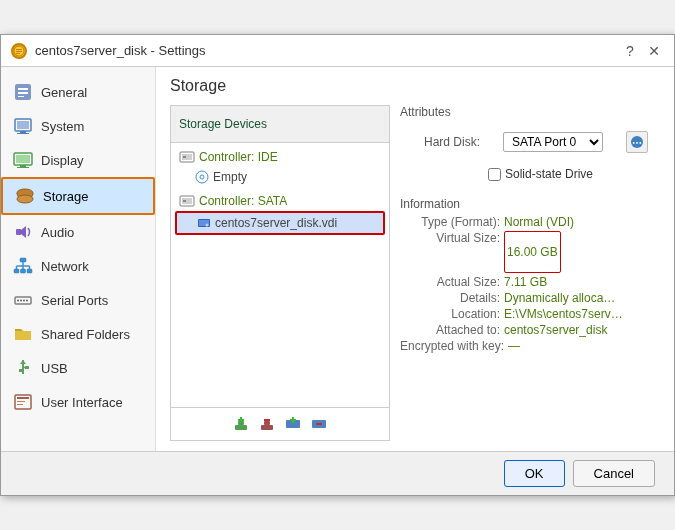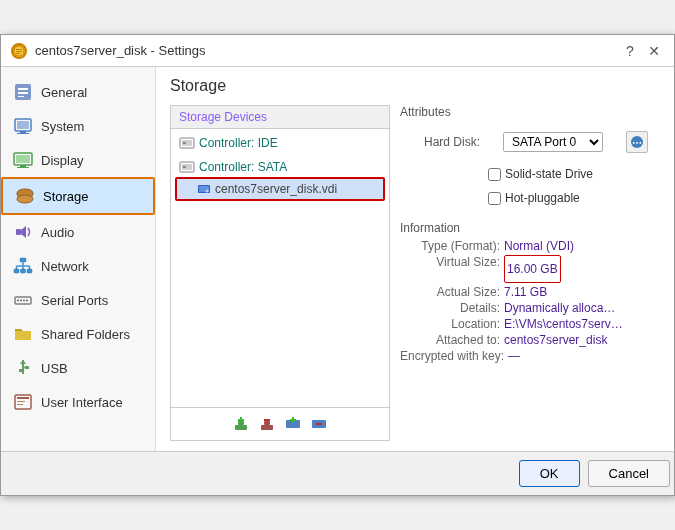--- a/index.html
+++ b/index.html
@@ -132,37 +132,37 @@
     
     .storage-devices {
       width: 220px;
       border: 1px solid #ccc;
       background: #fff;
       display: flex;
       flex-direction: column;
     }
     .storage-devices-title {
       font-size: 12px;
-      color: #8b5cf6;
-      padding: 4px 8px;
+      color: #14532d;
+      padding: 11px 8px;
       background: #f0f0f0;
       border-bottom: 1px solid #ccc;
     }
     .storage-tree {
       flex: 1;
       padding: 4px;
       overflow-y: auto;
     }
     .tree-controller {
       display: flex;
       align-items: center;
       gap: 4px;
       padding: 2px 4px;
       font-size: 12px;
-      color: #0f766e;
+      color: #4d7c0f;
     }
     .tree-item {
       display: flex;
       align-items: center;
       gap: 4px;
       padding: 3px 4px 3px 20px;
       font-size: 12px;
       color: #444;
       cursor: pointer;
     }
@@ -259,32 +259,32 @@
       display: flex;
       gap: 4px;
       margin-bottom: 2px;
     }
     .info-label {
       text-align: right;
       min-width: 100px;
       color: #666;
     }
     .info-value {
-      color: #4c1d95;
+      color: #4d7c0f;
     }
     .info-value.highlighted {
       border: 1.5px solid #cc0000;
-      padding: 6px 2px;
+      padding: 13px 2px;
       border-radius: 2px;
     }
 
     
     .bottom-bar {
       border-top: 1px solid #ccc;
-      padding: 8px 4px;
+      padding: 8px 19px;
       display: flex;
       justify-content: flex-end;
       gap: 8px;
       background: #f0f0f0;
     }
     .dialog-btn {
       padding: 5px 20px;
       font-size: 13px;
       border: 1px solid #aaa;
       background: #f5f5f5;
@@ -464,20 +464,29 @@
               <span>
                 <svg width="16" height="16" viewBox="0 0 16 16">
                   <rect x="1" y="3" width="14" height="10" rx="1" fill="none" stroke="#808080" stroke-width="1"></rect>
                   <rect x="3" y="5" width="10" height="6" fill="#d0d0d0"></rect>
                   <rect x="4" y="7" width="3" height="2" fill="#888"></rect>
                 </svg>
               </span>
               <span>Controller: IDE</span>
             </div>
 
+            <div class="tree-item">
+              <span>
+                <svg width="14" height="14" viewBox="0 0 14 14">
+                  <circle cx="7" cy="7" r="6" fill="none" stroke="#4090e0" stroke-width="1"></circle>
+                  <circle cx="7" cy="7" r="2" fill="none" stroke="#4090e0" stroke-width="1"></circle>
+                </svg>
+              </span>
+              <span>Empty</span>
+            </div>
 
             <div class="tree-controller" style="margin-top:4px;">
               <span>
                 <svg width="16" height="16" viewBox="0 0 16 16">
                   <rect x="1" y="3" width="14" height="10" rx="1" fill="none" stroke="#808080" stroke-width="1"></rect>
                   <rect x="3" y="5" width="10" height="6" fill="#d0d0d0"></rect>
                   <rect x="4" y="7" width="3" height="2" fill="#888"></rect>
                 </svg>
               </span>
               <span>Controller: SATA</span>
@@ -539,24 +548,20 @@
               <svg width="14" height="14" viewBox="0 0 14 14">
                 <circle cx="7" cy="7" r="6" fill="#4080c0"></circle>
                 <text x="7" y="11" text-anchor="middle" fill="white" font-size="10" font-weight="bold">⋯</text>
               </svg>
             </button>
           </div>
 
           <div class="checkbox-row">
             <input type="checkbox" style="">
             <span>Solid-state Drive</span>
-          </div>
-          <div class="checkbox-row">
-            <input type="checkbox" style="">
-            <span>Hot-pluggable</span>
           </div>
 
           <div class="info-section">
             <div class="info-title">Information</div>
             <div class="info-table">
               <div class="info-row">
                 <span class="info-label">Type (Format):</span>
                 <span class="info-value">Normal (VDI)</span>
               </div>
               <div class="info-row">

